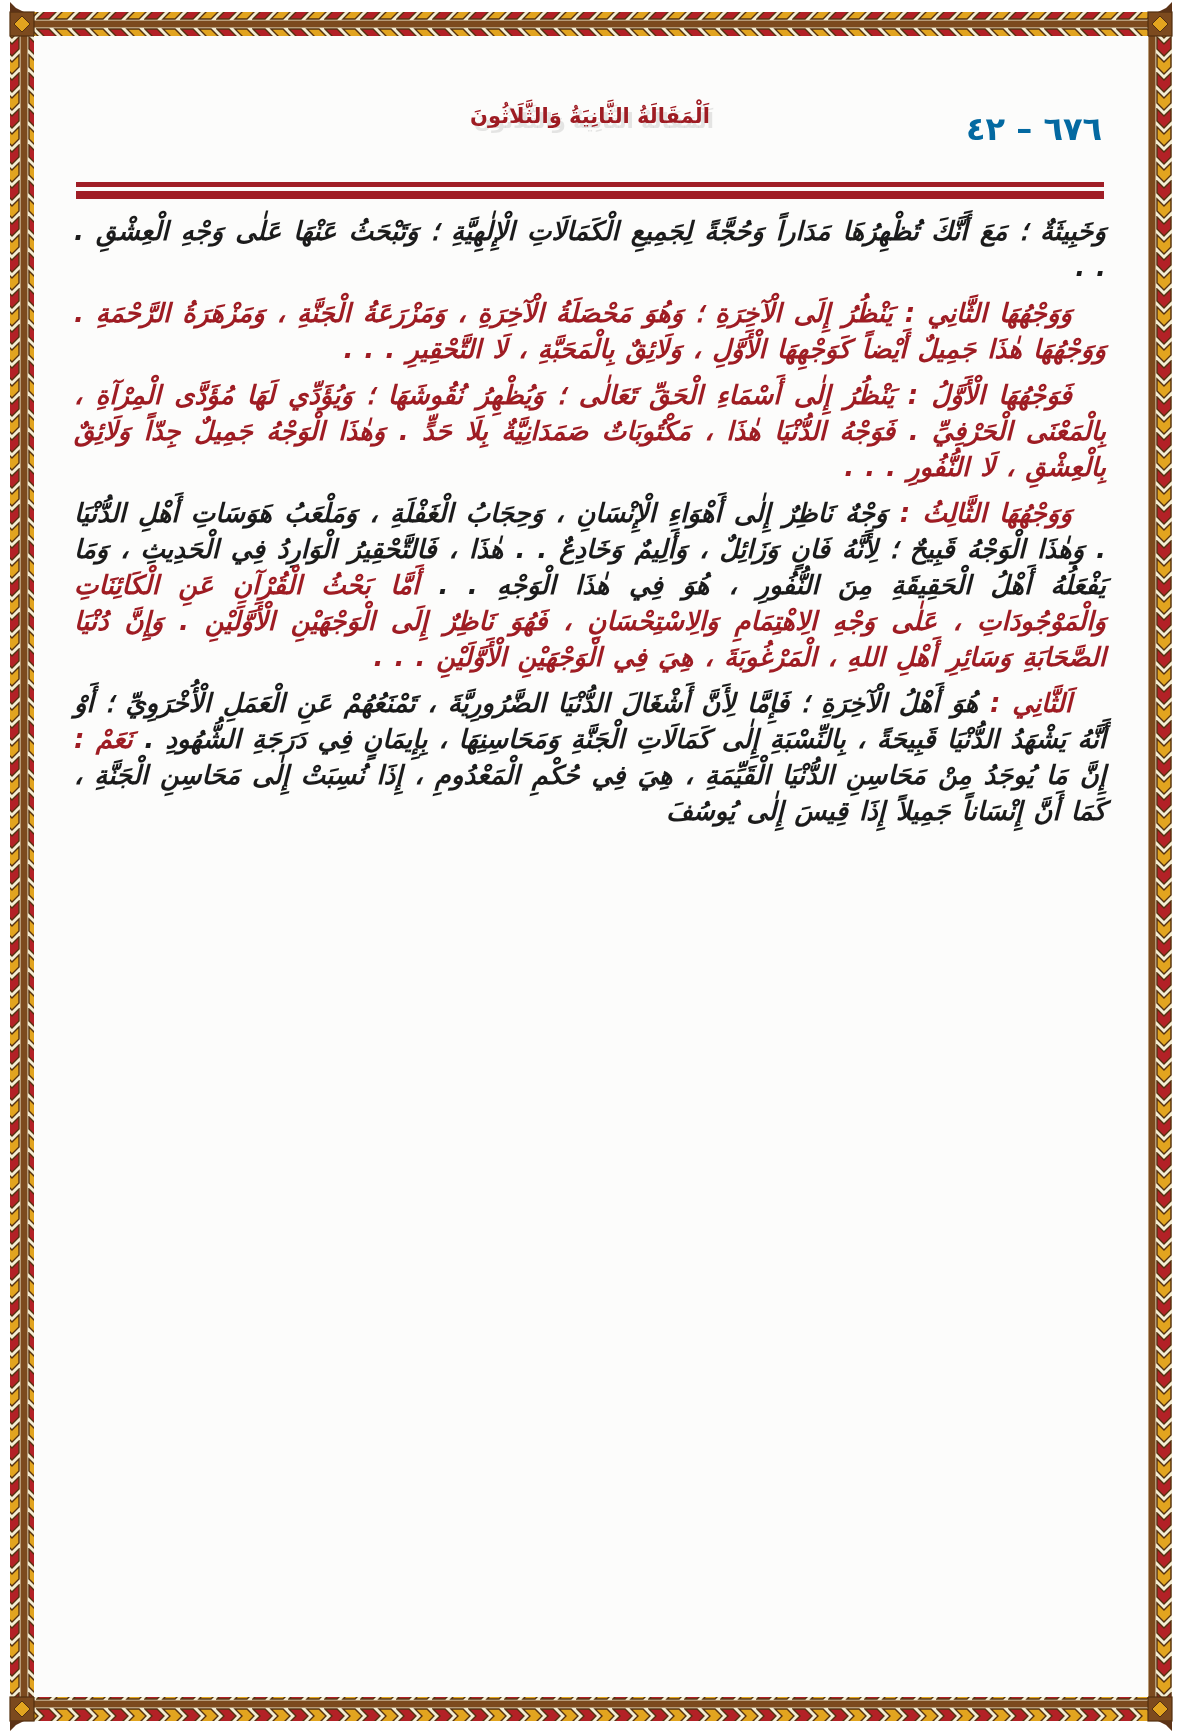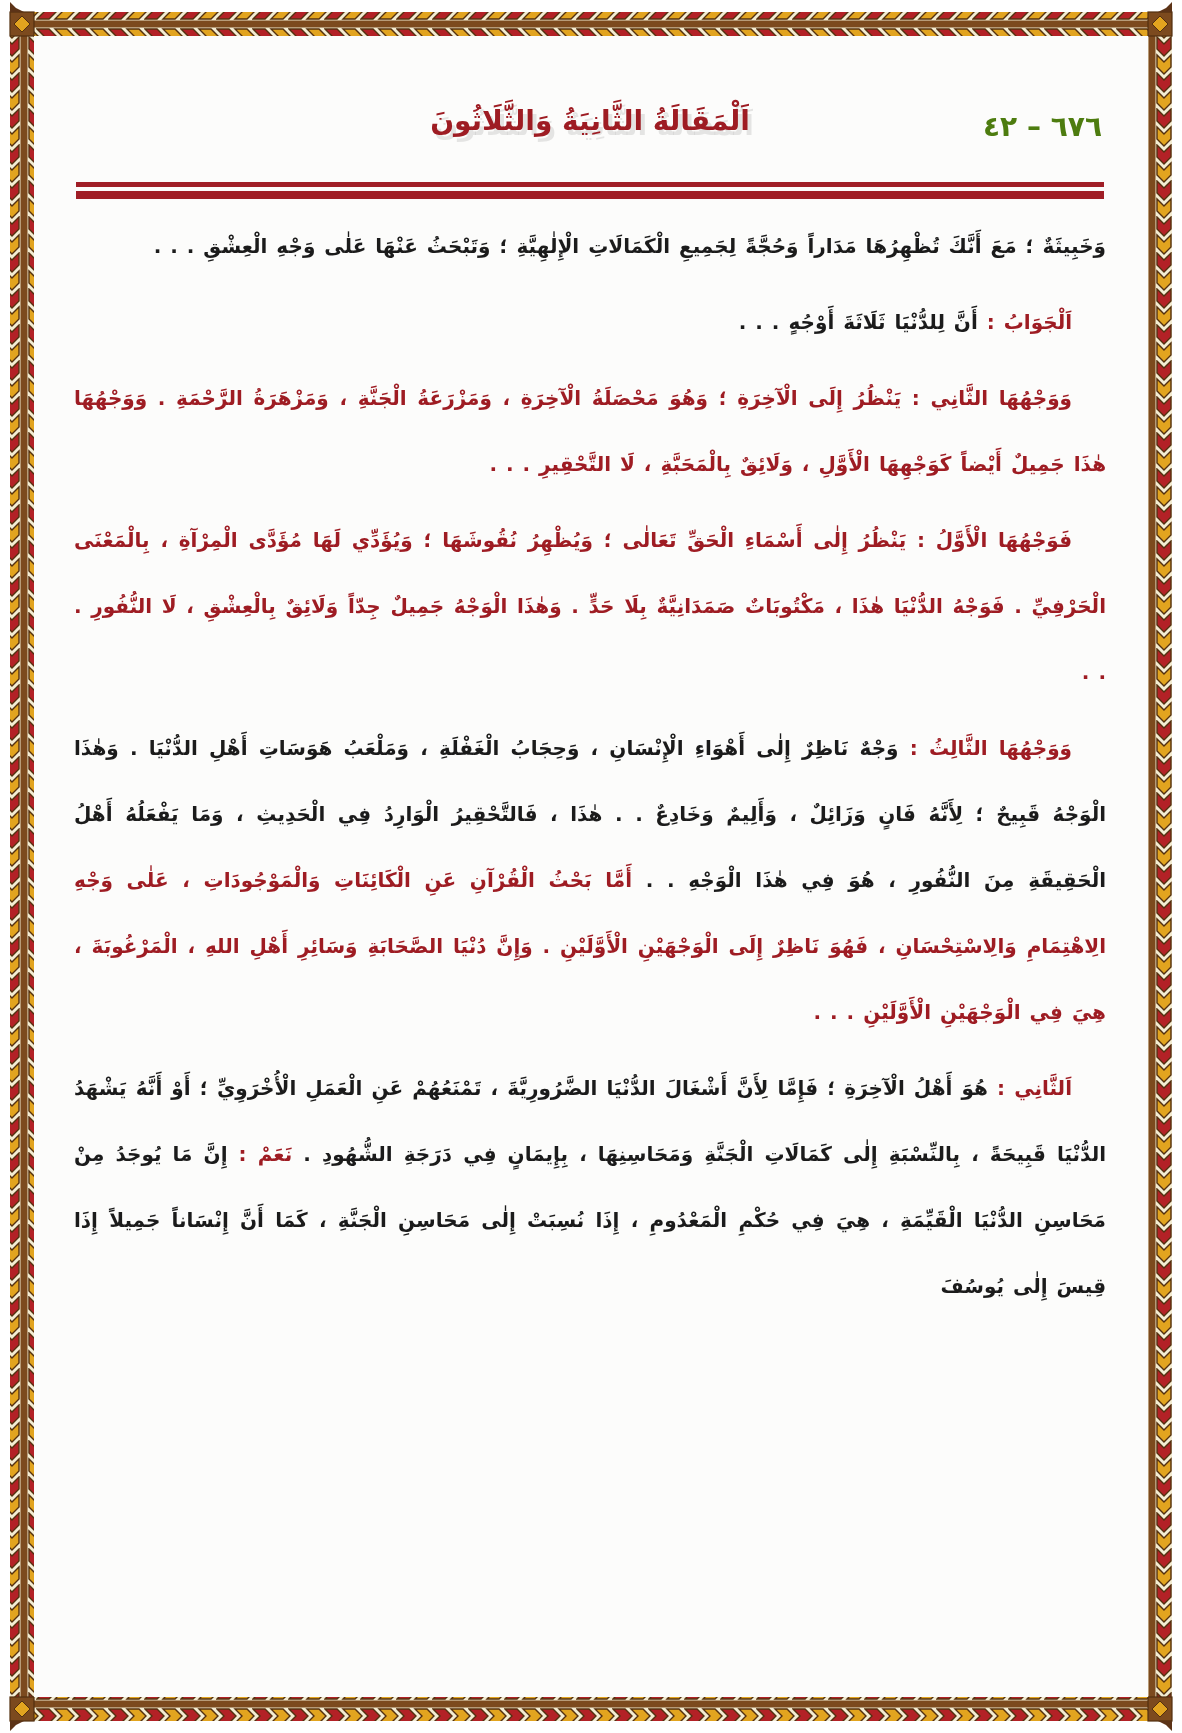--- a/index.html
+++ b/index.html
@@ -17,43 +17,44 @@
   .frame{position:absolute;top:0;left:0;z-index:1;}
   .content{
     position:absolute;top:36px;left:34px;right:34px;bottom:36px;
     background:var(--paper);z-index:2;
     padding:46px 42px 20px 40px;
   }
   header{position:relative;height:96px;}
   .page-number{
     position:absolute;top:28px;right:4px;
     direction:ltr;unicode-bidi:isolate;
-    font-size:28px;font-weight:700;color:#4d7c0f;
+    font-size:32px;font-weight:700;color:#0369a1;
     letter-spacing:2px;
   }
   .section-title{
     text-align:center;margin:0 auto;padding-top:22px;
-    font-size:28px;font-weight:700;color:var(--red);
+    font-size:21px;font-weight:700;color:var(--red);
     text-shadow:4px 5px 0 rgba(120,120,120,0.18);
   }
   .header-rule{margin:4px 2px 0 2px;}
   .header-rule .thin{height:5px;background:var(--rule);}
   .header-rule .gap{height:4px;background:transparent;}
   .header-rule .thick{height:8px;background:var(--rule);}
   main{margin-top:14px;}
   .para{
     direction:rtl;
     text-align:justify;
     text-justify:inter-word;
-    font-size:20px;font-weight:700;
-    line-height:66px;
+    font-size:26px;font-weight:700;
+    line-height:36px;
     color:var(--ink);
     text-indent:34px;
     margin-bottom:10px;
     word-spacing:2px;
+    font-style:italic;
   }
   .para.no-indent{text-indent:0;}
   .seg-black{color:var(--ink);}
   .seg-red{color:var(--red);}
 </style>
 </head>
 <body>
 
 <svg class="frame" width="1182" height="1733" viewBox="0 0 1182 1733" aria-hidden="true">
   <defs>
@@ -108,19 +109,18 @@
   </header>
 
   <div class="header-rule">
     <div class="thin"></div>
     <div class="gap"></div>
     <div class="thick"></div>
   </div>
 
   <main id="body-text">
       <p class="para no-indent"><span class="seg-black">وَخَبِيثَةٌ ؛ مَعَ أَنَّكَ تُظْهِرُهَا مَدَاراً وَحُجَّةً لِجَمِيعِ الْكَمَالَاتِ الْإِلٰهِيَّةِ ؛ وَتَبْحَثُ عَنْهَا عَلٰى وَجْهِ الْعِشْقِ . . .</span></p>
-      <p class="para"><span class="seg-red">اَلْجَوَابُ : </span><span class="seg-black">أَنَّ لِلدُّنْيَا ثَلَاثَةَ أَوْجُهٍ . . .</span></p>
       <p class="para"><span class="seg-red">وَوَجْهُهَا الثَّانِي : يَنْظُرُ إِلَى الْآخِرَةِ ؛ وَهُوَ مَحْصَلَةُ الْآخِرَةِ ، وَمَزْرَعَةُ الْجَنَّةِ ، وَمَزْهَرَةُ الرَّحْمَةِ . وَوَجْهُهَا هٰذَا جَمِيلٌ أَيْضاً كَوَجْهِهَا الْأَوَّلِ ، وَلَائِقٌ بِالْمَحَبَّةِ ، لَا التَّحْقِيرِ . . .</span></p>
       <p class="para"><span class="seg-red">فَوَجْهُهَا الْأَوَّلُ : يَنْظُرُ إِلٰى أَسْمَاءِ الْحَقِّ تَعَالٰى ؛ وَيُظْهِرُ نُقُوشَهَا ؛ وَيُؤَدِّي لَهَا مُؤَدَّى الْمِرْآةِ ، بِالْمَعْنَى الْحَرْفِيِّ . فَوَجْهُ الدُّنْيَا هٰذَا ، مَكْتُوبَاتٌ صَمَدَانِيَّةٌ بِلَا حَدٍّ . وَهٰذَا الْوَجْهُ جَمِيلٌ جِدّاً وَلَائِقٌ بِالْعِشْقِ ، لَا النُّفُورِ . . .</span></p>
       <p class="para"><span class="seg-red">وَوَجْهُهَا الثَّالِثُ : </span><span class="seg-black">وَجْهٌ نَاظِرٌ إِلٰى أَهْوَاءِ الْإِنْسَانِ ، وَحِجَابُ الْغَفْلَةِ ، وَمَلْعَبُ هَوَسَاتِ أَهْلِ الدُّنْيَا . وَهٰذَا الْوَجْهُ قَبِيحٌ ؛ لِأَنَّهُ فَانٍ وَزَائِلٌ ، وَأَلِيمٌ وَخَادِعٌ . . هٰذَا ، فَالتَّحْقِيرُ الْوَارِدُ فِي الْحَدِيثِ ، وَمَا يَفْعَلُهُ أَهْلُ الْحَقِيقَةِ مِنَ النُّفُورِ ، هُوَ فِي هٰذَا الْوَجْهِ . . </span><span class="seg-red">أَمَّا بَحْثُ الْقُرْآنِ عَنِ الْكَائِنَاتِ وَالْمَوْجُودَاتِ ، عَلٰى وَجْهِ الِاهْتِمَامِ وَالِاسْتِحْسَانِ ، فَهُوَ نَاظِرٌ إِلَى الْوَجْهَيْنِ الْأَوَّلَيْنِ . وَإِنَّ دُنْيَا الصَّحَابَةِ وَسَائِرِ أَهْلِ اللهِ ، الْمَرْغُوبَةَ ، هِيَ فِي الْوَجْهَيْنِ الْأَوَّلَيْنِ . . .</span></p>
       <p class="para"><span class="seg-red">اَلثَّانِي : </span><span class="seg-black">هُوَ أَهْلُ الْآخِرَةِ ؛ فَإِمَّا لِأَنَّ أَشْغَالَ الدُّنْيَا الضَّرُورِيَّةَ ، تَمْنَعُهُمْ عَنِ الْعَمَلِ الْأُخْرَوِيِّ ؛ أَوْ أَنَّهُ يَشْهَدُ الدُّنْيَا قَبِيحَةً ، بِالنِّسْبَةِ إِلٰى كَمَالَاتِ الْجَنَّةِ وَمَحَاسِنِهَا ، بِإِيمَانٍ فِي دَرَجَةِ الشُّهُودِ . </span><span class="seg-red">نَعَمْ : </span><span class="seg-black">إِنَّ مَا يُوجَدُ مِنْ مَحَاسِنِ الدُّنْيَا الْقَيِّمَةِ ، هِيَ فِي حُكْمِ الْمَعْدُومِ ، إِذَا نُسِبَتْ إِلٰى مَحَاسِنِ الْجَنَّةِ ، كَمَا أَنَّ إِنْسَاناً جَمِيلاً إِذَا قِيسَ إِلٰى يُوسُفَ </span></p>
     </main>
 </div>
 
 </body></html>

